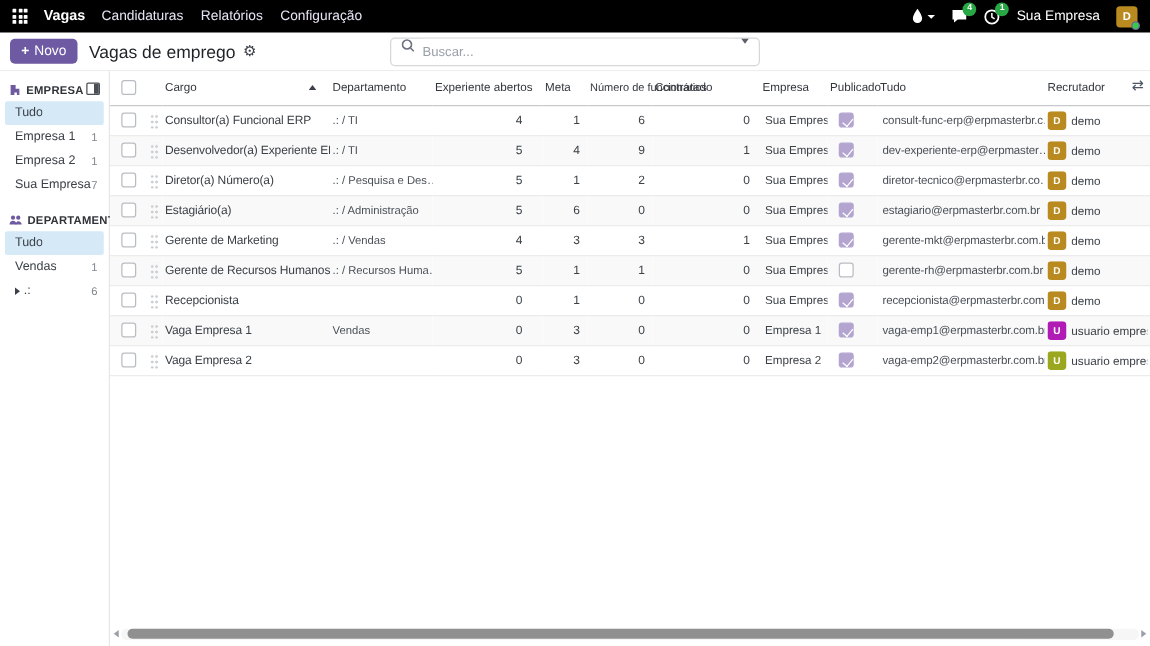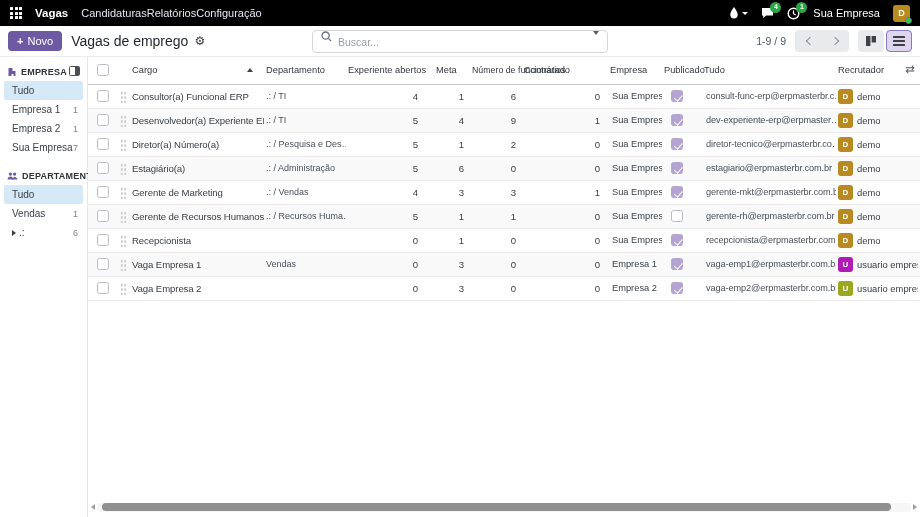--- a/index.html
+++ b/index.html
@@ -3,21 +3,21 @@
 <meta charset="utf-8">
 <style>
   *{box-sizing:border-box;margin:0;padding:0}
   html,body{width:920px;height:517px;overflow:hidden;background:#fff;color:#333;
     font-family:"Liberation Sans",sans-serif;}
   
   .topbar{height:26px;background:#000000;display:flex;align-items:center;padding:0 10px;gap:13px;color:#fff}
   .apps-icon{width:12px;height:12px;display:grid;grid-template-columns:repeat(3,1fr);gap:1.5px;cursor:pointer;flex-shrink:0}
   .apps-icon i{background:#fff;border-radius:.5px}
   .app-name{font-size:11.5px;font-weight:bold;cursor:pointer}
-  .menus{display:flex;}
+  .menus{display:flex;gap:14px}
   .menu-item{font-size:11px;color:#e9e4f4;cursor:pointer}
   .topbar-right{margin-left:auto;display:flex;align-items:center;gap:13px}
   .sys{position:relative;display:flex;align-items:center;cursor:pointer}
   .badge{position:absolute;top:-5px;right:-7px;background:#28a745;color:#fff;font-size:7px;line-height:10px;
     min-width:11px;height:11px;border-radius:6px;text-align:center;padding:0 2px;font-weight:bold}
   .caret-w{width:0;height:0;border-left:3px solid transparent;border-right:3px solid transparent;border-top:3.5px solid #fff;margin-left:3px}
   .company-name{font-size:11px;cursor:pointer}
   .avatar-top{width:17px;height:17px;border-radius:3px;background:#b98a1f;color:#fff;font-size:9px;font-weight:bold;
     display:flex;align-items:center;justify-content:center;position:relative;cursor:pointer}
   .status-dot{position:absolute;bottom:-2px;right:-2px;width:7px;height:7px;background:#37c94a;border:1.5px solid #71619f;border-radius:50%}
@@ -161,46 +161,20 @@
   <span class="page-title">Vagas de emprego</span>
   <span class="gear">⚙</span>
   <div class="searchbox">
     <svg width="11" height="11" viewBox="0 0 11 11">
         <circle cx="4.6" cy="4.6" r="3.6" fill="none" stroke="#6b7280" stroke-width="1.3"></circle>
         <path d="M7.4 7.4 10 10" stroke="#6b7280" stroke-width="1.3"></path>
       </svg>
     <input type="text" placeholder="Buscar..." style="">
     <span class="caret-d"></span>
   </div>
-  <div class="cp-right">
-    <span class="pager-text">1-9 / 9</span>
-    <div class="pager-btns">
-      <span class="pg-btn">
-          <span class="chev left"></span>
-        </span>
-      <span class="pg-btn">
-          <span class="chev right"></span>
-        </span>
-    </div>
-    <div class="viewsw">
-      <span class="vbtn">
-        <svg width="12" height="12" viewBox="0 0 12 12">
-            <rect x="1" y="1" width="4.4" height="10" fill="#3f3f46"></rect>
-            <rect x="6.6" y="1" width="4.4" height="6.5" fill="#3f3f46"></rect>
-          </svg>
-      </span>
-      <span class="vbtn active">
-        <span class="list-glyph">
-            <i></i>
-            <i></i>
-            <i></i>
-          </span>
-      </span>
-    </div>
-  </div>
 </div>
 
 <div class="main">
   <div class="sidebar">
     <span class="sb-toggle"></span>
     <div>
         <div class="sb-section">
           <div class="sb-title">
             <span class="sb-ico">
               <svg width="10" height="10" viewBox="0 0 10 10" fill="#6d5aa0">

